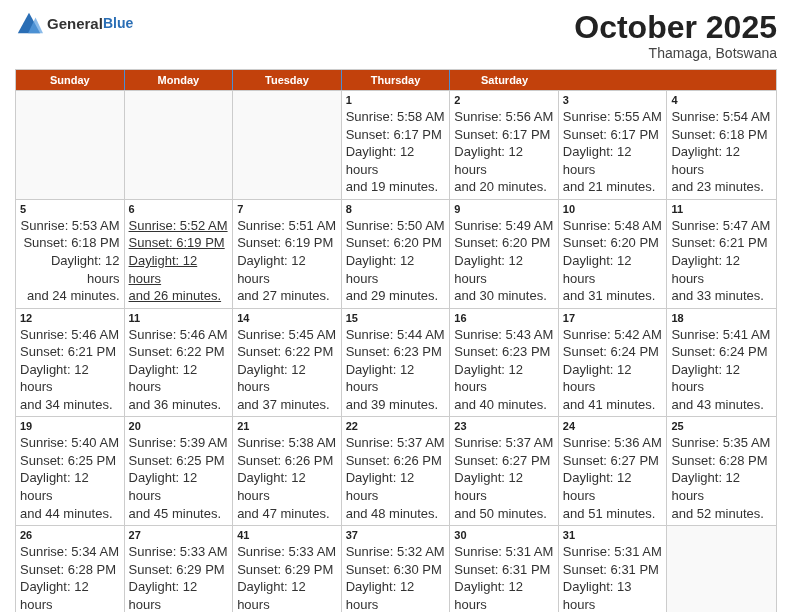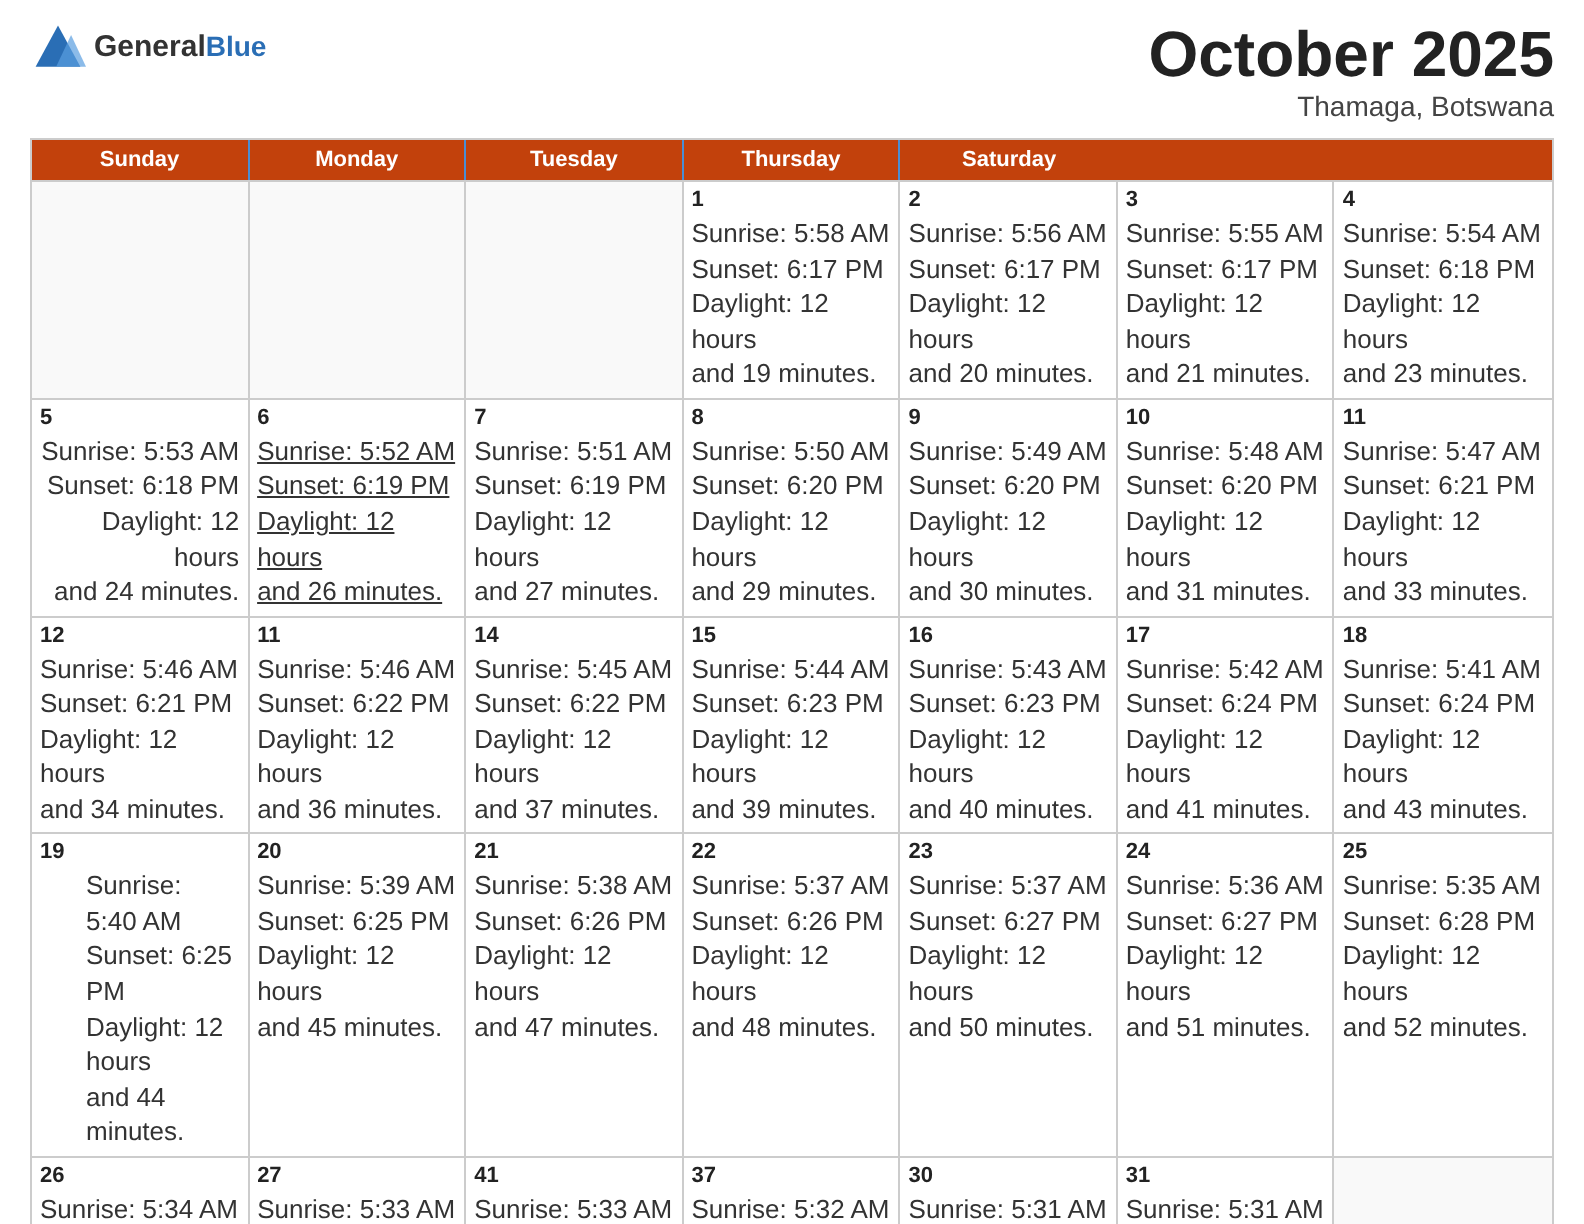--- a/index.html
+++ b/index.html
@@ -274,21 +274,21 @@
             <div class="day-num">18</div>
             <div class="day-info" style="white-space: pre-line;">Sunrise: 5:41 AM
 Sunset: 6:24 PM
 Daylight: 12 hours
 and 43 minutes.</div>
           </div>
         </div>
         <div class="cal-row">
           <div class="cal-cell">
             <div class="day-num">19</div>
-            <div class="day-info" style="white-space: pre-line; margin-left: 23px;">Sunrise: 5:40 AM
+            <div class="day-info" style="white-space: pre-line;">Sunrise: 5:40 AM
 Sunset: 6:25 PM
 Daylight: 12 hours
 and 44 minutes.</div>
           </div>
           <div class="cal-cell">
             <div class="day-num">20</div>
             <div class="day-info" style="white-space: pre-line;">Sunrise: 5:39 AM
 Sunset: 6:25 PM
 Daylight: 12 hours
 and 45 minutes.</div>

